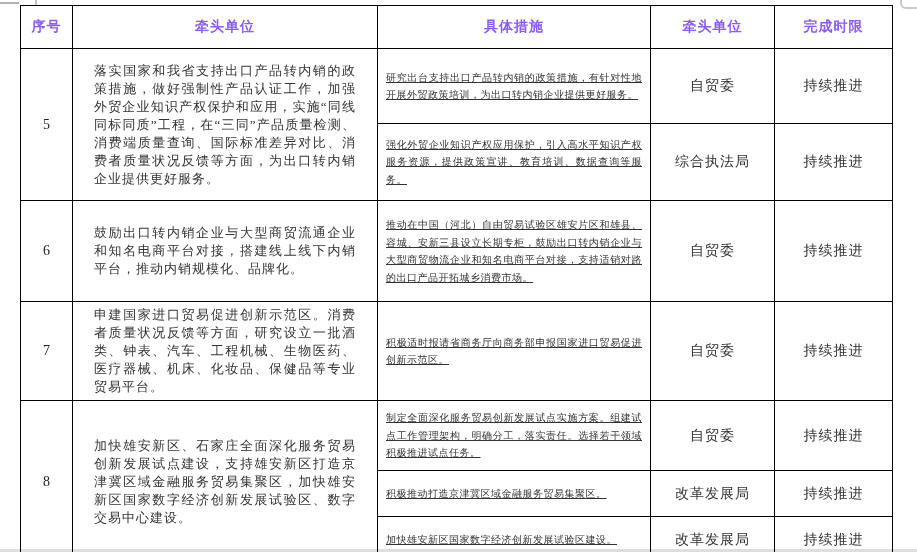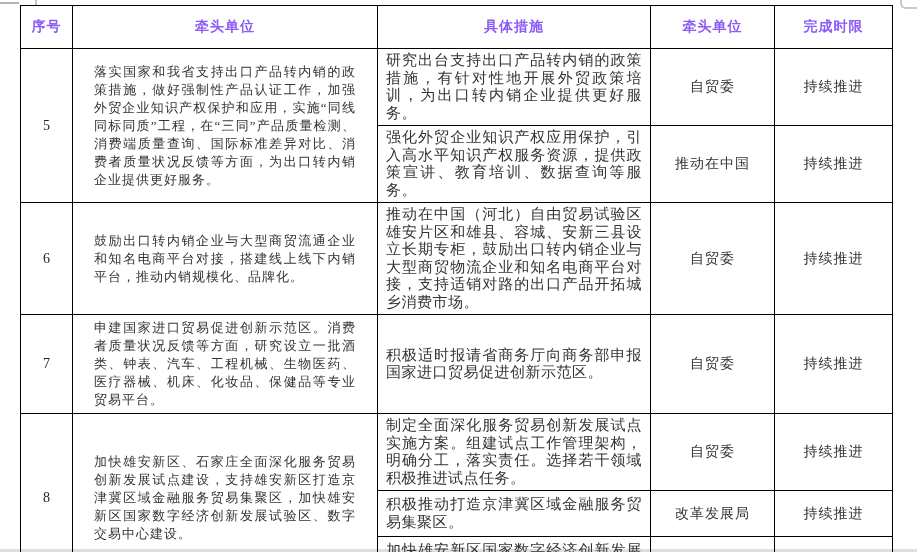--- a/index.html
+++ b/index.html
@@ -58,27 +58,28 @@
   td.c-task{
     font-size:13px;
     line-height:18px;
     letter-spacing:1px;
     text-align:justify;
     text-justify:inter-character;
     padding:4px 21px;
     word-break:break-all;
   }
   td.c-measure{
-    font-size:15px;
+    font-size:10px;
     line-height:17.5px;
     letter-spacing:0.5px;
     text-align:justify;
     text-justify:inter-character;
     padding:3px 8px;
     word-break:break-all;
+    text-decoration:underline;
   }
   td.c-unit, td.c-dl{
     text-align:center;
     font-size:14px;
     letter-spacing:1px;
     color:#333333;
   }
   tr.h75{height:75px;}
   tr.h77{height:77px;}
   tr.h101{height:101px;}
@@ -117,21 +118,21 @@
 
       <tr class="h75">
         <td class="c-idx" rowspan="2">5</td>
         <td class="c-task" rowspan="2">落实国家和我省支持出口产品转内销的政策措施，做好强制性产品认证工作，加强外贸企业知识产权保护和应用，实施“同线同标同质”工程，在“三同”产品质量检测、消费端质量查询、国际标准差异对比、消费者质量状况反馈等方面，为出口转内销企业提供更好服务。</td>
         <td class="c-measure">研究出台支持出口产品转内销的政策措施，有针对性地开展外贸政策培训，为出口转内销企业提供更好服务。</td>
         <td class="c-unit">自贸委</td>
         <td class="c-dl">持续推进</td>
       </tr>
       <tr class="h77">
         <td class="c-measure">强化外贸企业知识产权应用保护，引入高水平知识产权服务资源，提供政策宣讲、教育培训、数据查询等服务。</td>
-        <td class="c-unit">推动在中国</td>
+        <td class="c-unit">综合执法局</td>
         <td class="c-dl">持续推进</td>
       </tr>
 
       <tr class="h101">
         <td class="c-idx">6</td>
         <td class="c-task">鼓励出口转内销企业与大型商贸流通企业和知名电商平台对接，搭建线上线下内销平台，推动内销规模化、品牌化。</td>
         <td class="c-measure">推动在中国（河北）自由贸易试验区雄安片区和雄县、容城、安新三县设立长期专柜，鼓励出口转内销企业与大型商贸物流企业和知名电商平台对接，支持适销对路的出口产品开拓城乡消费市场。</td>
         <td class="c-unit">自贸委</td>
         <td class="c-dl">持续推进</td>
       </tr>

